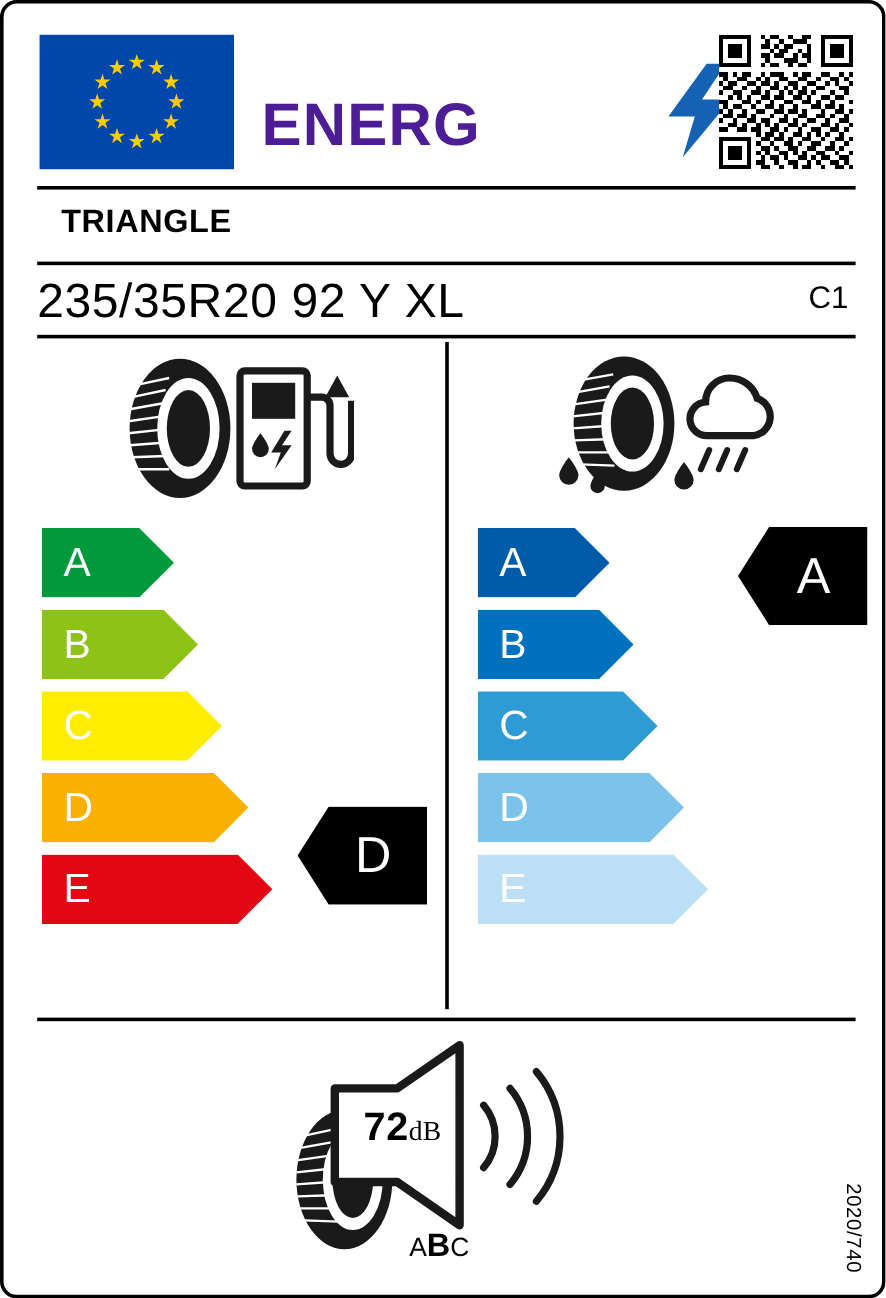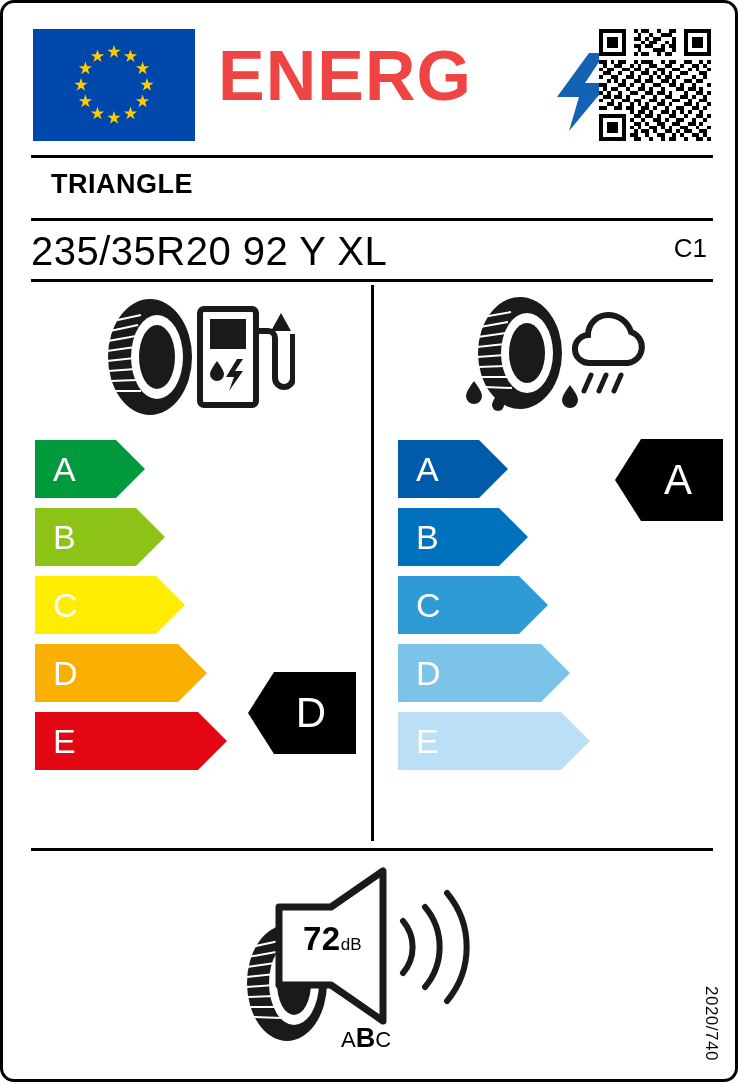--- a/index.html
+++ b/index.html
@@ -36,25 +36,25 @@
     top: 0;
     width: 162px;
     height: 112px;
     background: #0047ab;
     overflow: hidden;
   }
   .eu-flag svg { display: block; }
   .energ-text {
     position: absolute;
     left: 185px;
-    top: 12px;
-    font-size: 70px;
+    top: 40px;
+    font-size: 50px;
     font-weight: bold;
     letter-spacing: 1px;
-    color: #ef4444;
+    color: #4c1d95;
     line-height: 70px;
   }
   .bolt {
     position: absolute;
     left: 520px;
     top: 24px;
     width: 60px;
     height: 78px;
   }
   .qr {
@@ -195,23 +195,24 @@
   }
   .noise-db {
     position: absolute;
     left: 300px;
     top: 917px;
     font-size: 33px;
     font-weight: bold;
     letter-spacing: 0.5px;
   }
   .noise-db .unit {
-    font-size: 17px;
+    font-size: 23px;
     font-weight: normal;
     letter-spacing: 0;
+    font-family: Liberation Serif, serif;
   }
   .noise-class {
     position: absolute;
     left: 338px;
     top: 1020px;
     font-size: 22px;
   }
   .noise-class .sel {
     font-size: 27px;
     font-weight: bold;

